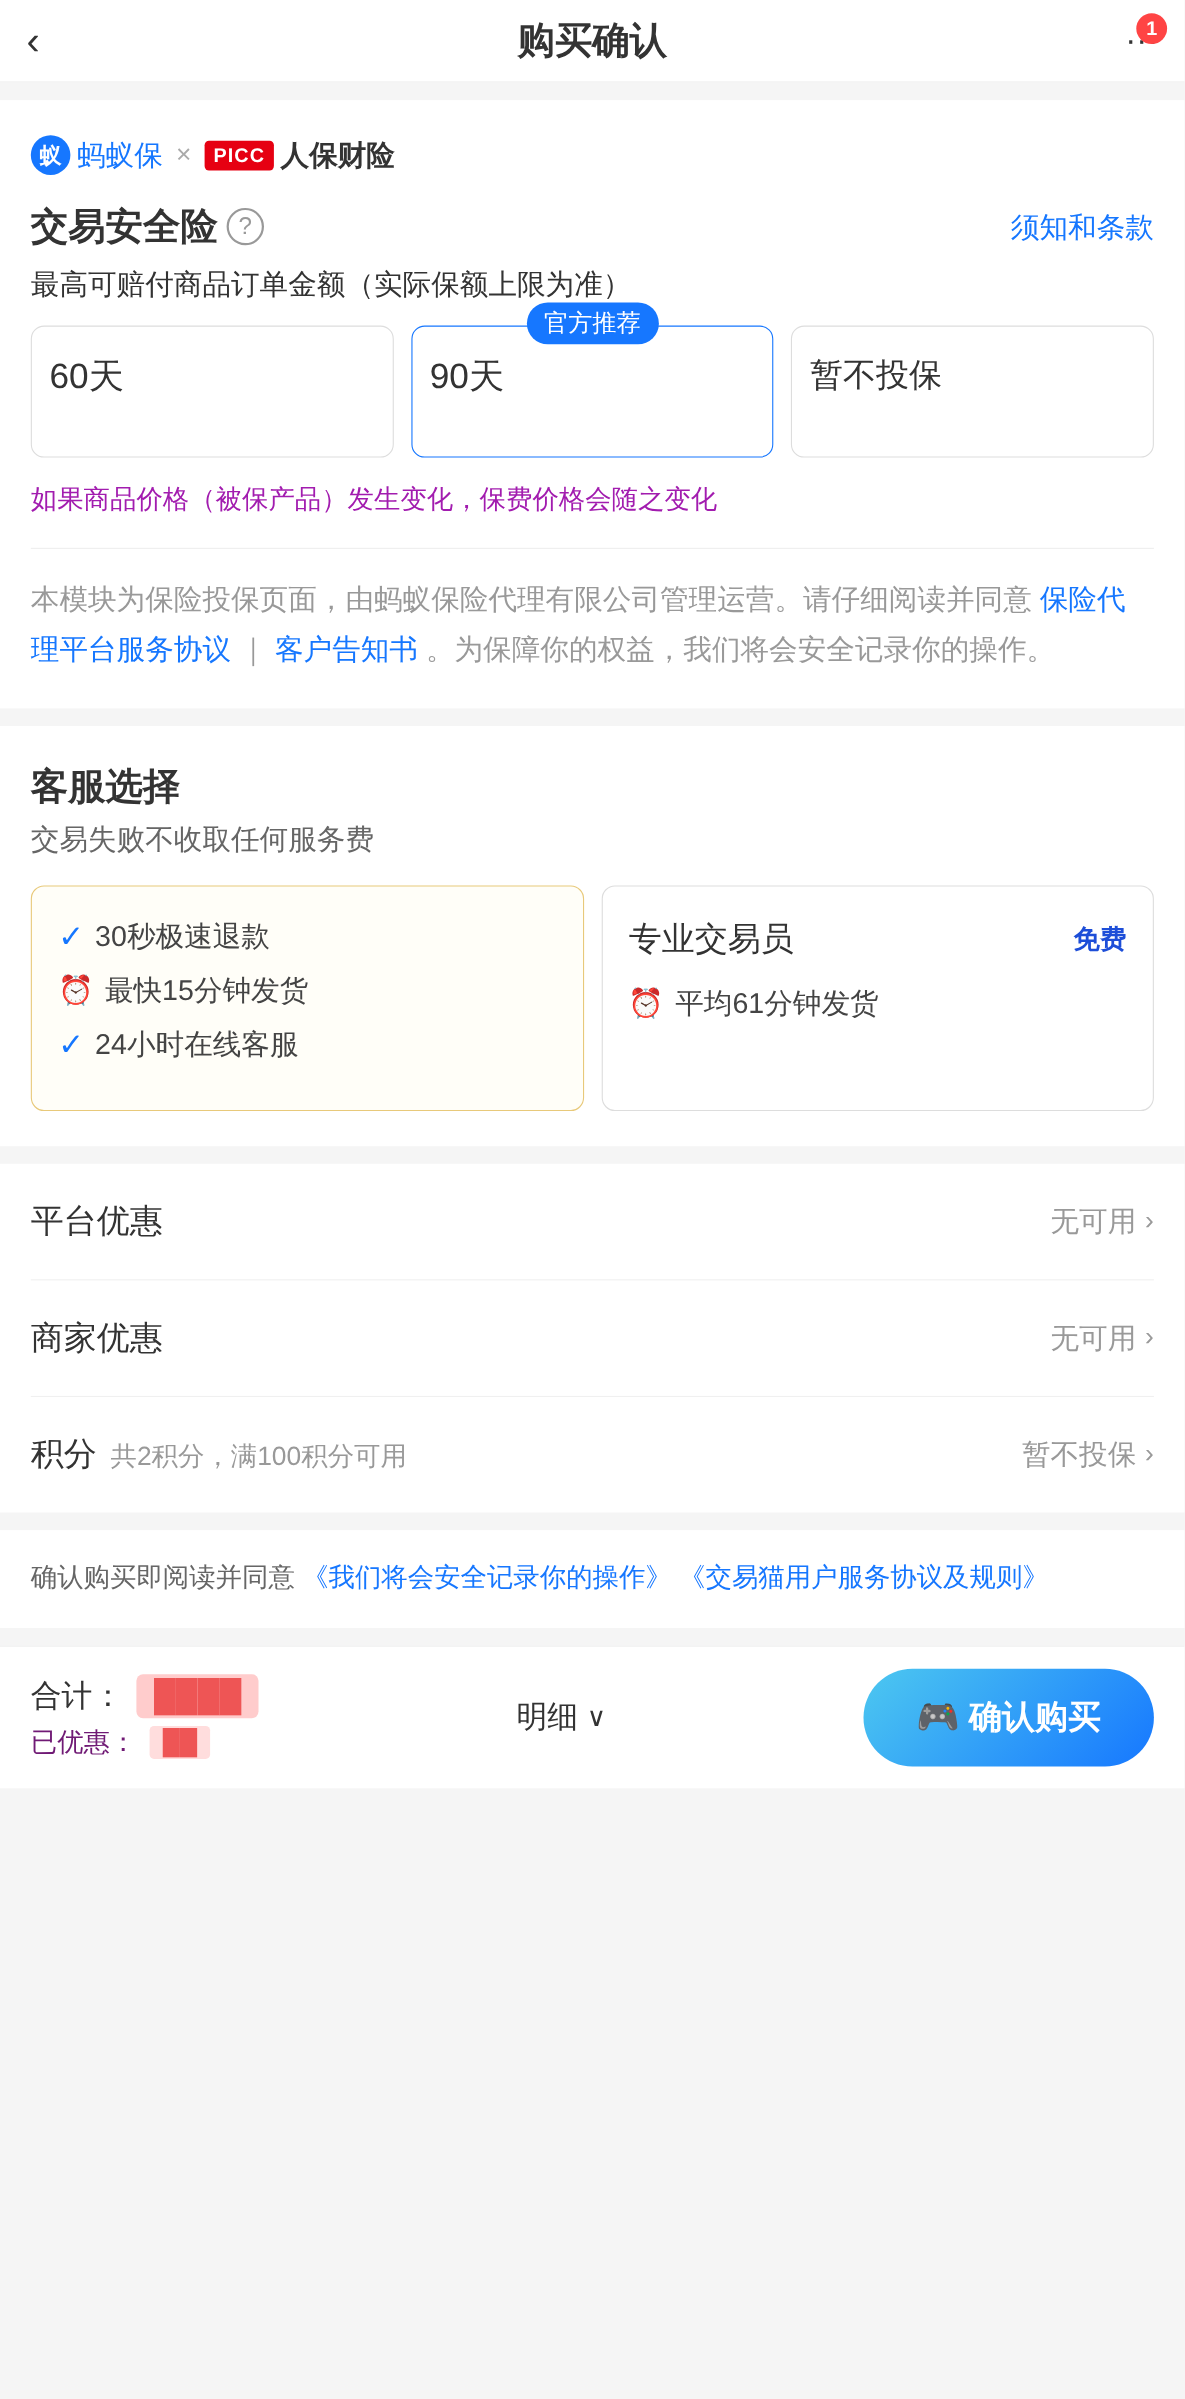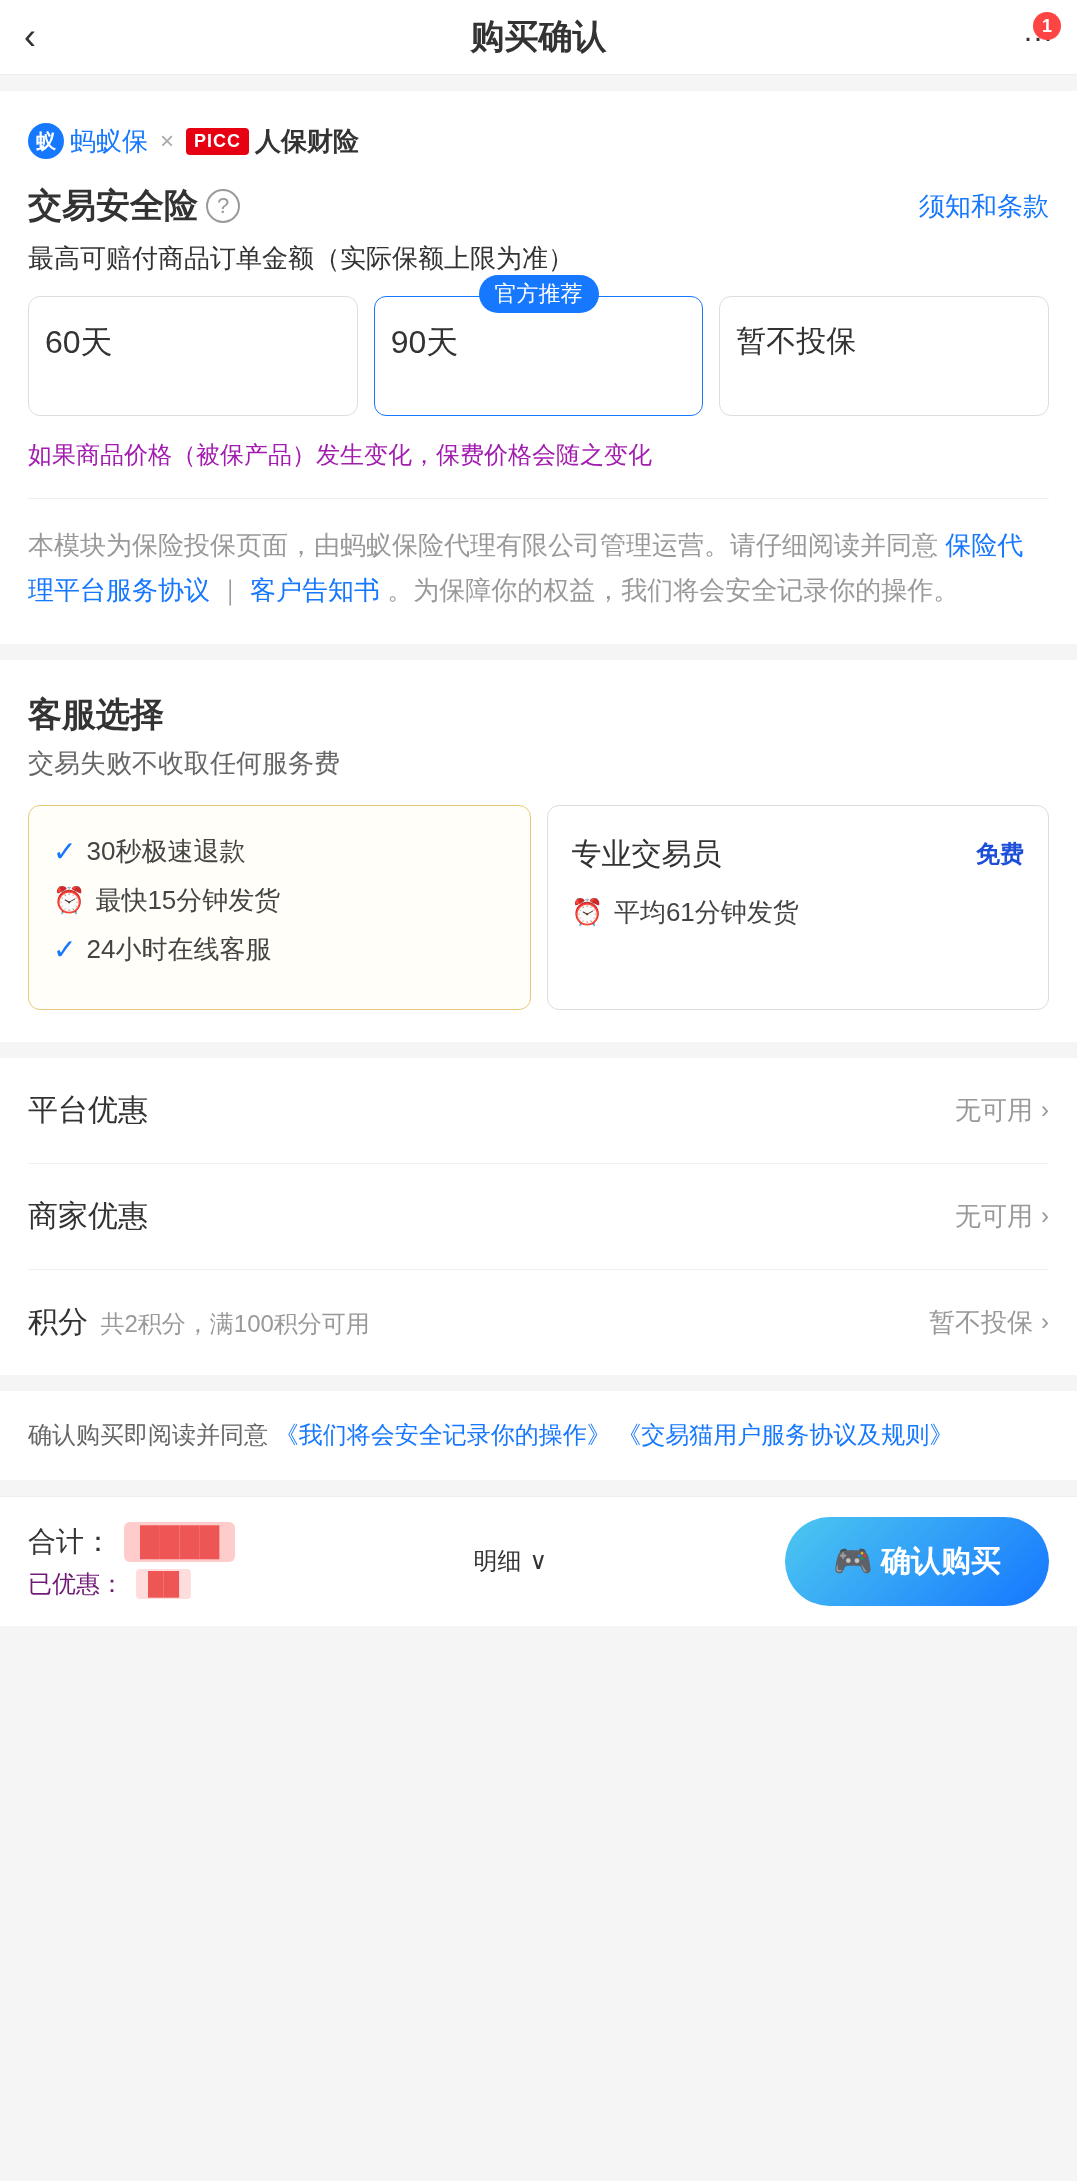--- a/index.html
+++ b/index.html
@@ -388,21 +388,21 @@
       padding: 2px 12px;
       border-radius: 4px;
     }
     .bottom-middle {
       display: flex;
       align-items: center;
       gap: 8px;
       cursor: pointer;
     }
     .detail-label {
-      font-size: 24px;
+      font-size: 28px;
       color: #333;
     }
     .detail-chevron {
       font-size: 24px;
       color: #333;
     }
     .confirm-btn {
       background: linear-gradient(135deg, #4dc8f0, #1677ff);
       color: #fff;
       font-size: 30px;

